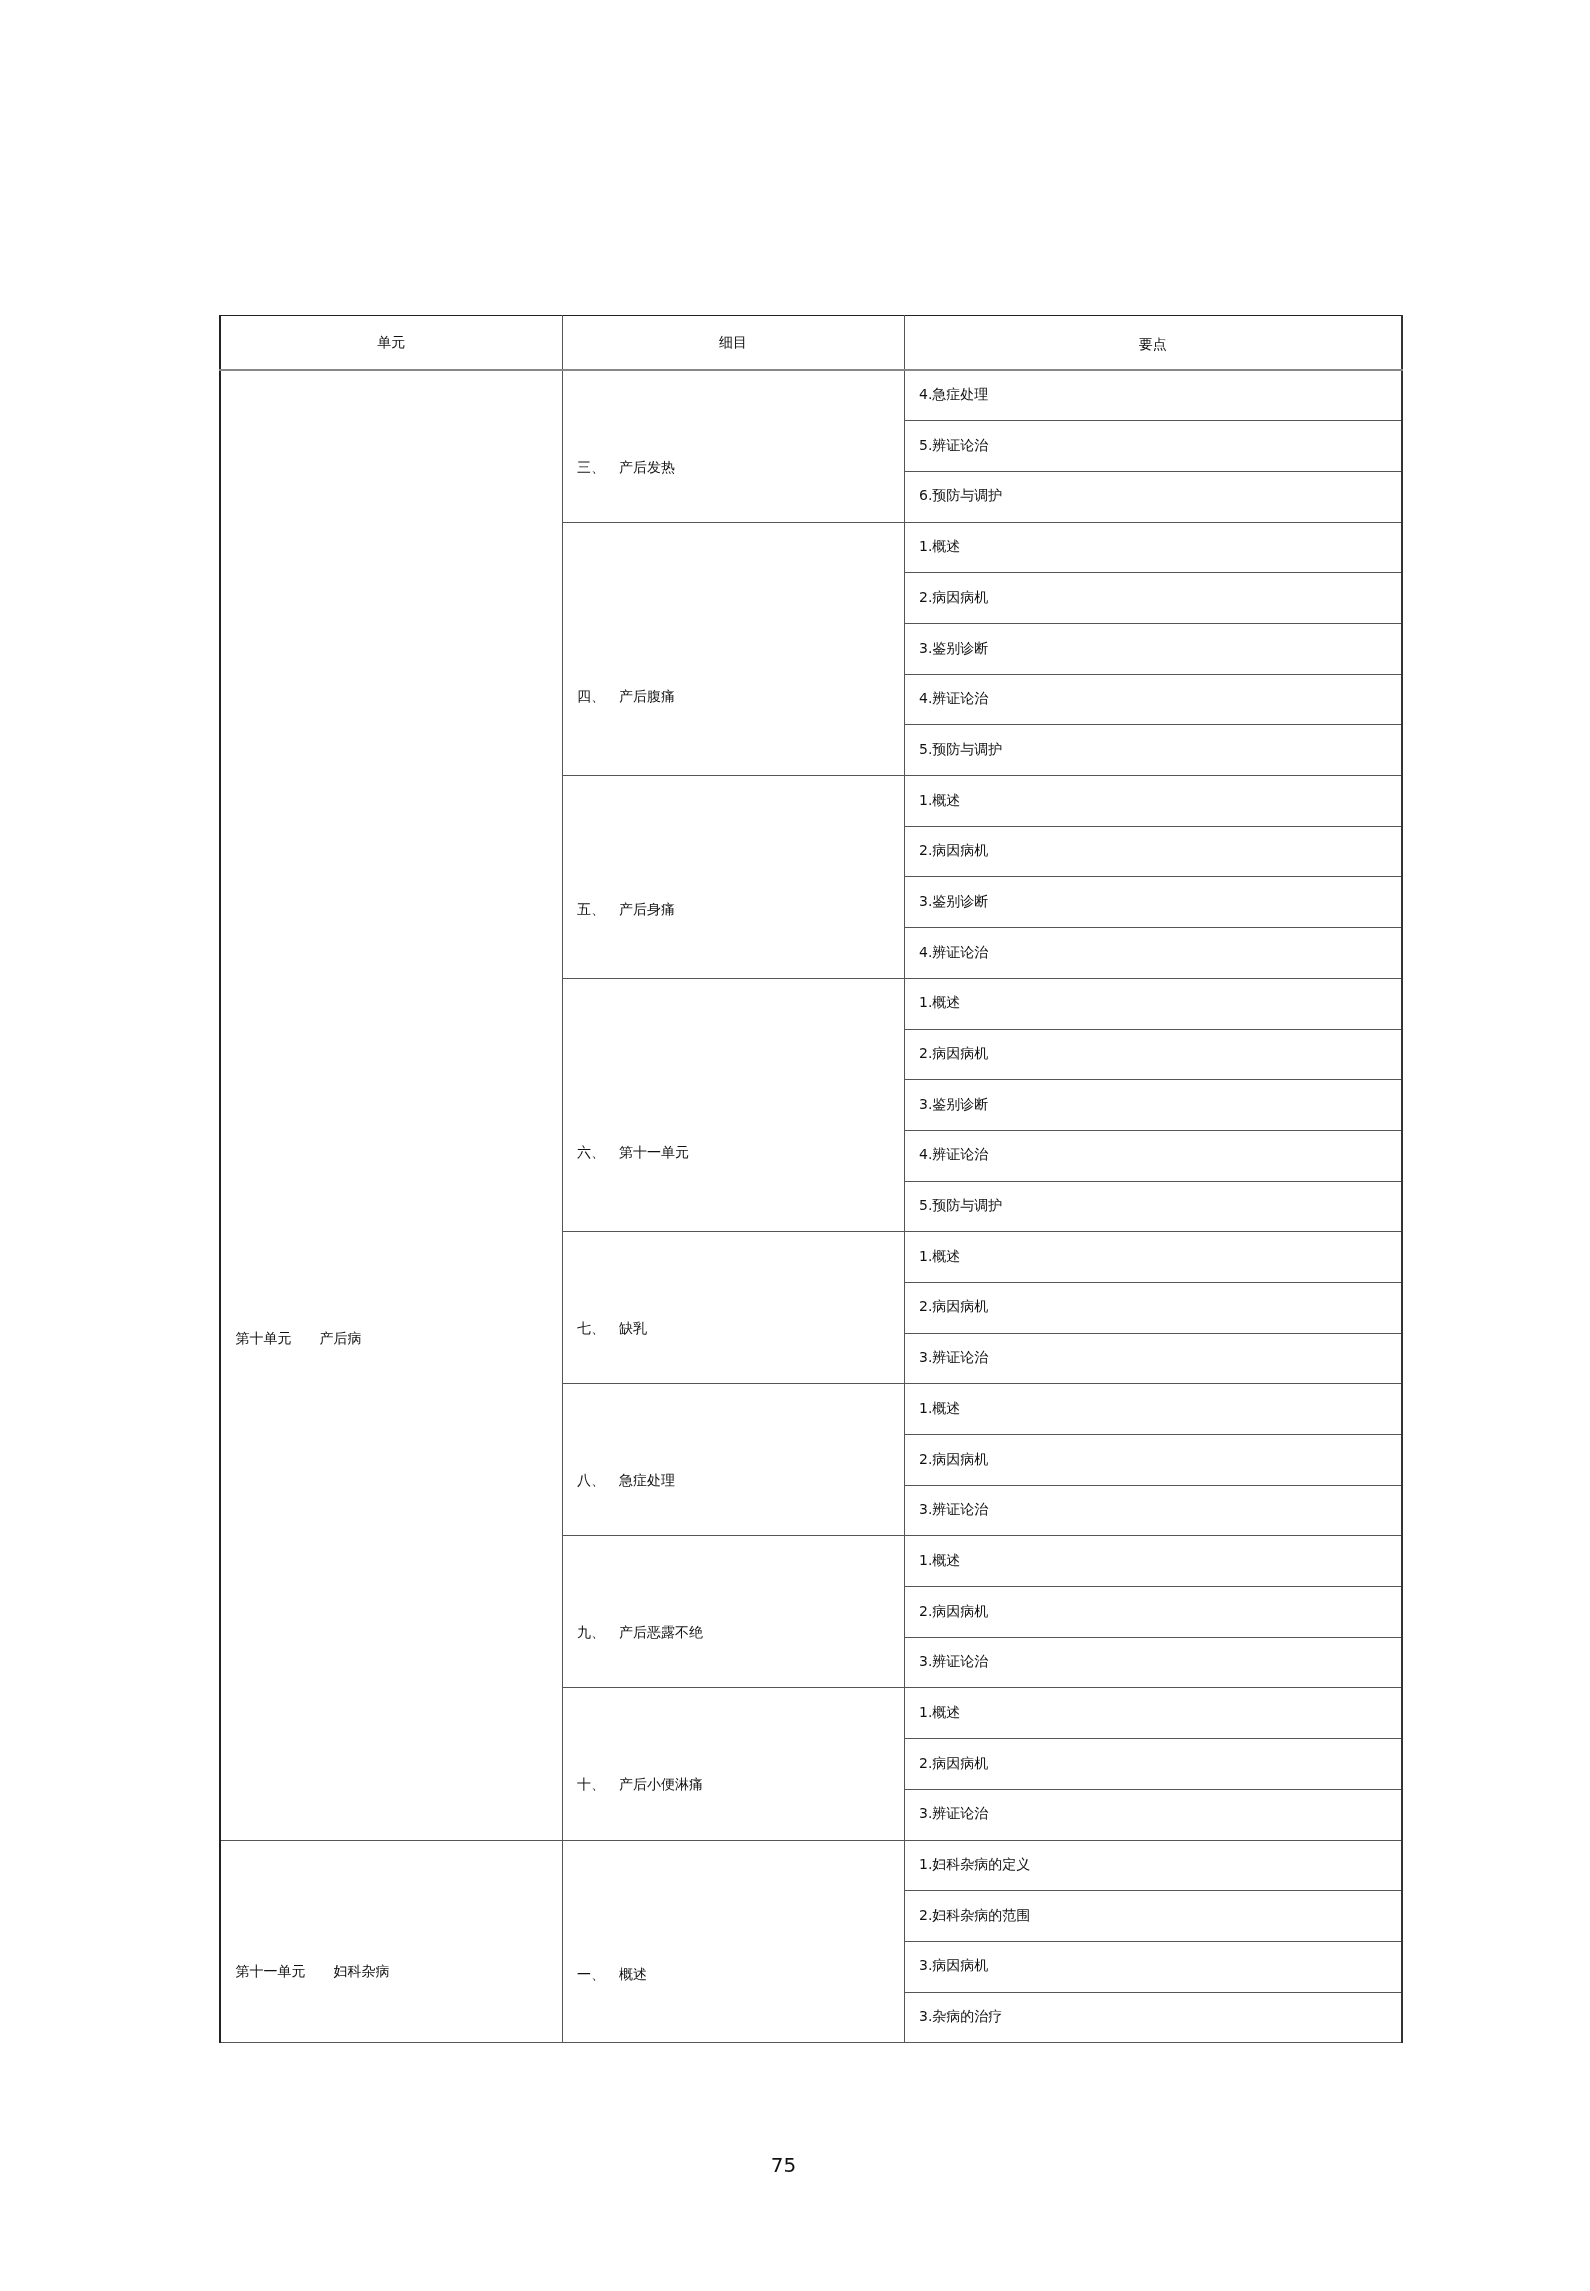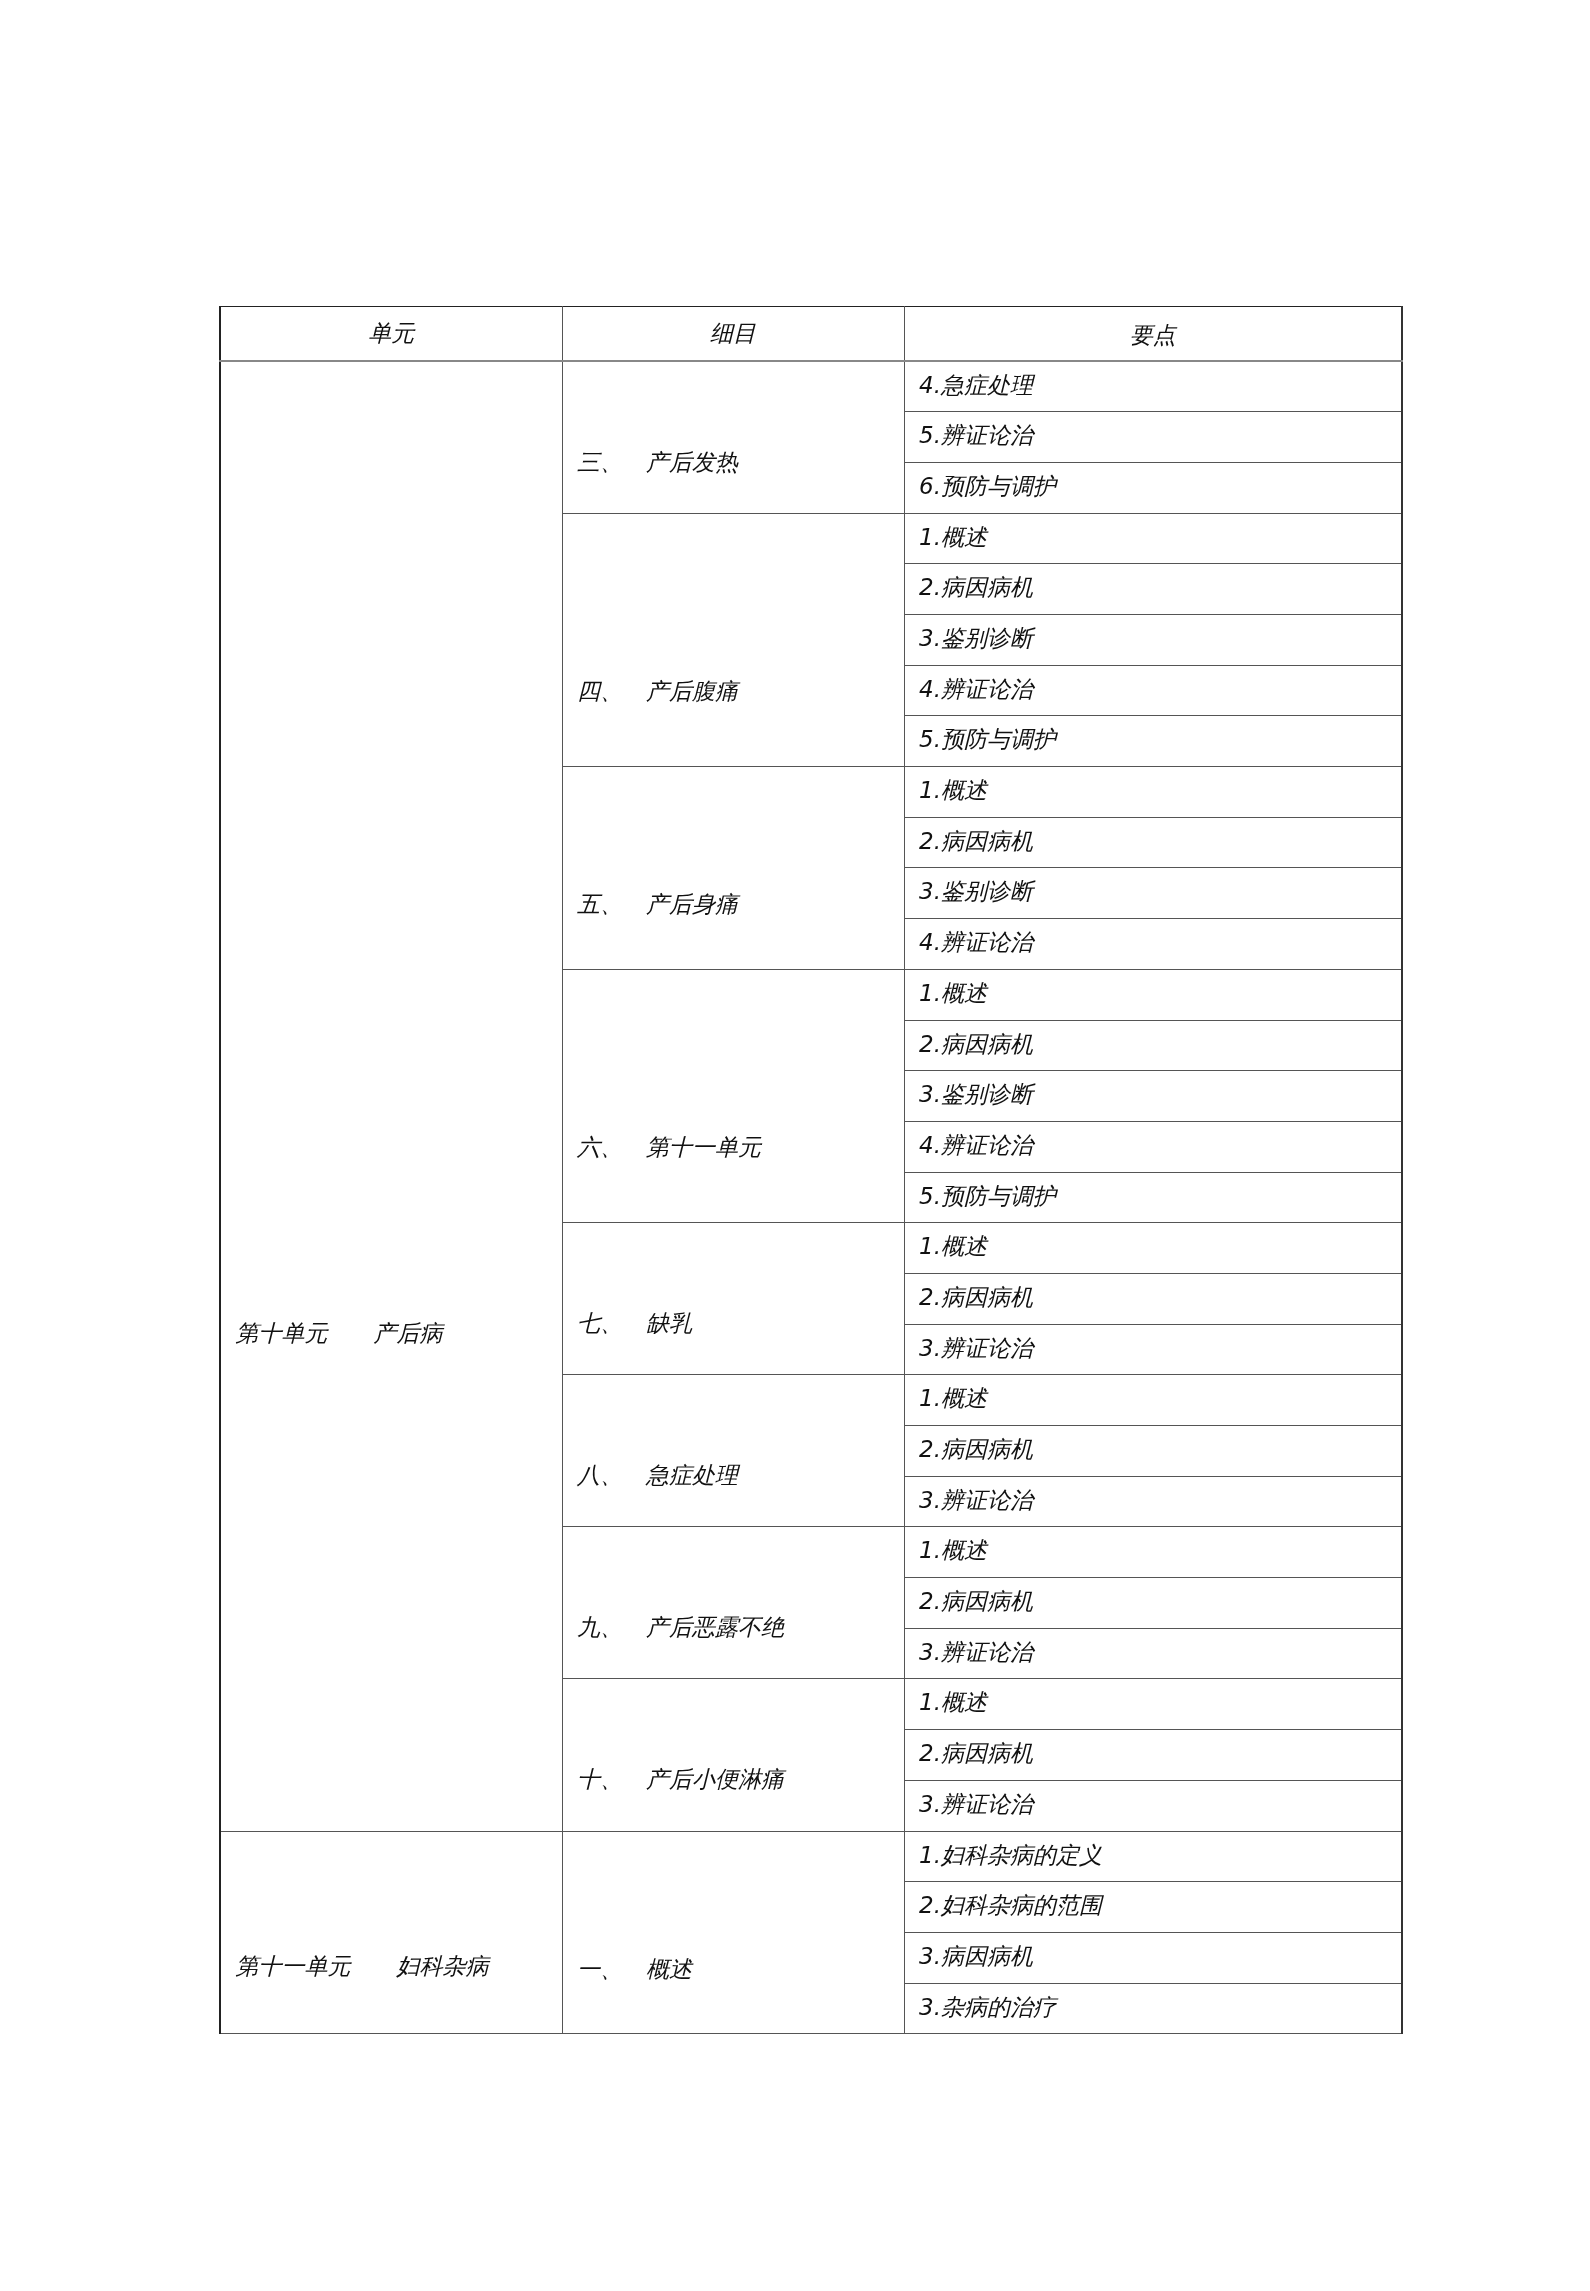--- a/index.html
+++ b/index.html
@@ -16,27 +16,26 @@
   }
   .page {
     position: absolute;
     left: 0; top: 0;
     width: 1590px;
     height: 2291px;
   }
   table.syllabus {
     position: absolute;
     left: 219px;
-    top: 306px;
+    top: 315px;
     width: 1182px;
     border-collapse: collapse;
     table-layout: fixed;
-    font-size: 23px;
+    font-size: 14px;
     line-height: 1;
-    font-style: italic;
   }
   table.syllabus col.c-unit { width: 342px; }
   table.syllabus col.c-item { width: 342px; }
   table.syllabus col.c-point { width: 498px; }
 
   table.syllabus th,
   table.syllabus td {
     border: 1.4px solid #555555;
     padding: 0;
     font-weight: normal;
@@ -230,14 +229,15 @@
         </tr>
         <tr>
           <td class="cell-point">3.病因病机</td>
         </tr>
         <tr>
           <td class="cell-point">3.杂病的治疗</td>
         </tr>
       </tbody>
   </table>
 
+  <div class="page-number">75</div>
 </div>
 
 
 </body></html>

